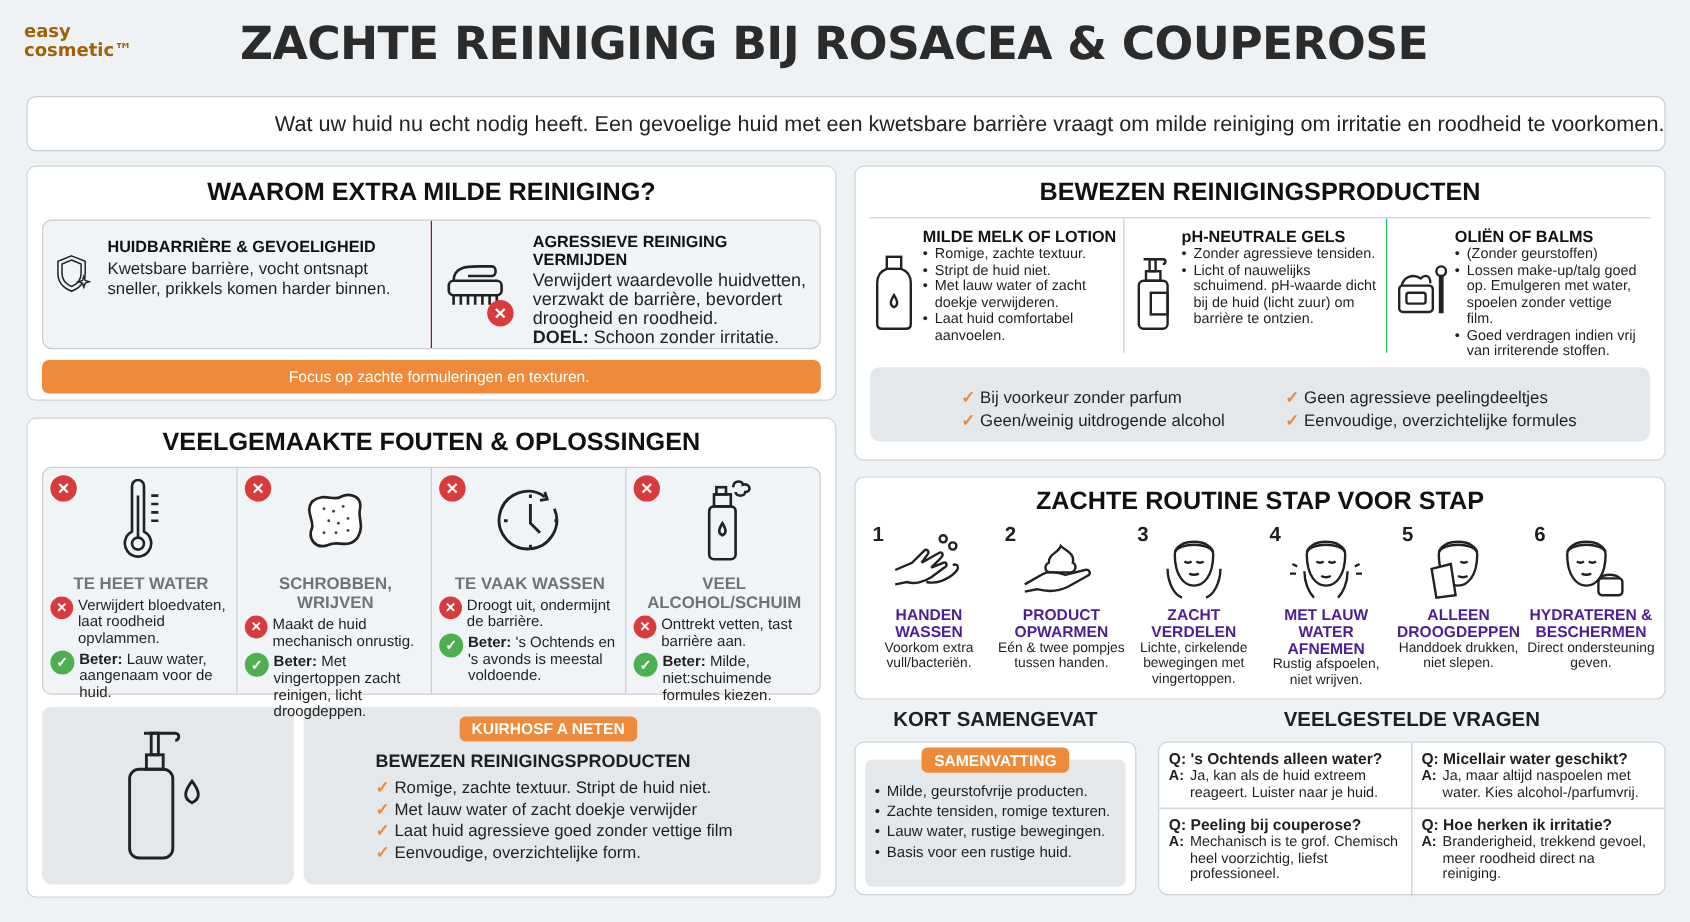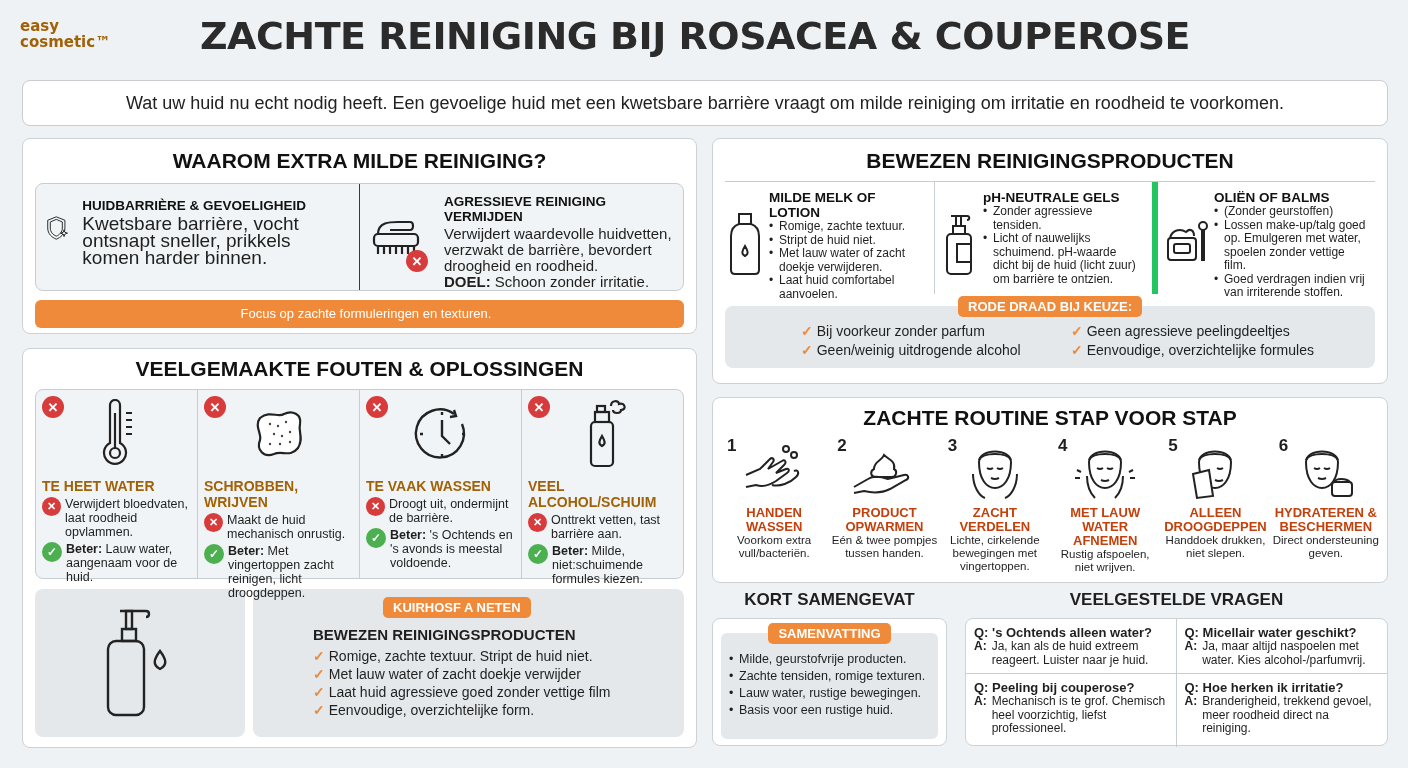--- a/index.html
+++ b/index.html
@@ -1,46 +1,46 @@
 <!DOCTYPE html>
 <html><head>
 <meta charset="utf-8">
 <style>
 *{box-sizing:border-box;margin:0;padding:0;}
 body{width:1408px;height:768px;background:#eef2f4;font-family:"Liberation Sans",sans-serif;color:#1f1f1f;position:relative;overflow:hidden;}
 .abs{position:absolute;}
 .logo{left:20px;top:18px;font-family:"DejaVu Sans",sans-serif;font-weight:bold;font-size:15px;line-height:16px;color:#a16207;}
 .title{left:200px;top:14px;font-family:"DejaVu Sans",sans-serif;font-weight:bold;font-size:38px;letter-spacing:-0.5px;color:#2b2b2b;}
-.intro{left:22px;top:80px;width:1366px;height:46px;background:#fff;border:1px solid #c9cdd1;border-radius:8px;display:flex;align-items:center;justify-content:center;font-size:18px;color:#222;}
+.intro{left:22px;top:80px;width:1366px;height:46px;background:#fff;border:1px solid #c9cdd1;border-radius:8px;display:flex;align-items:center;justify-content:flex-end;font-size:18px;color:#222;}
 .card{background:#fff;border:1px solid #cdd2d6;border-radius:8px;}
 .card-title{text-align:center;font-weight:bold;font-size:21px;color:#111;font-family:"Liberation Sans",sans-serif;}
 .inner{background:#f1f4f6;border:1px solid #c8cdd2;border-radius:8px;}
 .ico{display:block;}
 .row{display:flex;}
 .cell-title{font-weight:bold;font-size:13.5px;color:#111;}
 .orange-bar{background:#ef8a3a;color:#fff;border-radius:6px;text-align:center;font-size:13px;}
 .badge{background:#ef8a3a;color:#fff;border-radius:5px;font-weight:bold;font-size:13px;display:inline-block;padding:3px 10px;}
 .xdot{width:22px;height:22px;border-radius:50%;background:#d83b3b;color:#fff;display:inline-flex;align-items:center;justify-content:center;font-size:13px;font-weight:bold;flex-shrink:0;}
 .okdot{width:20px;height:20px;border-radius:50%;background:#4caf50;color:#fff;display:inline-flex;align-items:center;justify-content:center;font-size:12px;font-weight:bold;flex-shrink:0;}
 .xsm{width:19px;height:19px;font-size:11px;}
 .fault{flex:1;border-right:1px solid #c8cdd2;position:relative;padding:4px 4px 0 6px;}
 .fault:last-child{border-right:none;}
 .fault .fx{position:absolute;left:6px;top:6px;}
 .fault .icon-wrap{height:80px;display:flex;justify-content:center;align-items:center;}
-.fault h4{text-align:left;font-size:14px;font-weight:bold;margin:4px 0 3px;color:#a16207;}
+.fault h4{text-align:center;font-size:14px;font-weight:bold;margin:4px 0 3px;color:#737373;}
 .line{display:flex;gap:4px;align-items:flex-start;margin-bottom:3px;}
 .line span.t{font-size:12.5px;line-height:14px;}
 .chk{color:#ef8a3a;font-weight:bold;margin-right:4px;}
 ul.b{list-style:none;}
 ul.b li{font-size:12px;line-height:13.5px;padding-left:10px;position:relative;}
 ul.b li:before{content:"•";position:absolute;left:0;}
 .step{flex:1;text-align:center;position:relative;}
 .step .num{position:absolute;left:8px;top:0;font-weight:bold;font-size:17px;}
 .step .icon-wrap{height:70px;display:flex;justify-content:center;align-items:center;}
-.step h5{font-size:13px;font-weight:bold;line-height:14px;color:#c2410c;}
+.step h5{font-size:13px;font-weight:bold;line-height:14px;color:#4c1d95;}
 .step p{font-size:11.5px;line-height:13px;}
 .faq{padding:6px 8px;}
 .faq .q{font-weight:bold;font-size:13px;}
 .faq .a{font-size:12px;line-height:13.5px;display:flex;}
 .faq .a b{margin-right:5px;}
 </style>
 </head>
 <body>
 
 <div class="abs logo">
@@ -56,21 +56,21 @@
   <div class="card-title" style="margin-top:10px;">WAAROM EXTRA MILDE REINIGING?</div>
   <div class="inner row" style="margin:10px 12px 0;height:108px;">
     <div class="row" style="flex:1;border-right:1px solid #7f1d1d;padding:14px 10px;align-items:flex-start;gap:14px;">
       <svg class="ico" width="52" height="60" viewBox="0 0 52 60" fill="none" stroke="#222" stroke-width="2.2">
           <path d="M24 4 L44 12 V30 C44 44 34 52 24 56 C14 52 4 44 4 30 V12 Z"></path>
           <path d="M24 10 L38 16 V30 C38 40 31 46 24 49 C17 46 10 40 10 30 V16 Z"></path>
           <path d="M42 34 L44 40 L50 42 L44 44 L42 50 L40 44 L34 42 L40 40 Z" fill="#fff"></path>
         </svg>
       <div>
         <div class="cell-title">HUIDBARRIÈRE &amp; GEVOELIGHEID</div>
-        <div style="font-size:19px;line-height:17px;margin-top:2px;">Kwetsbare barrière, vocht ontsnapt sneller, prikkels komen harder binnen.</div>
+        <div style="font-size:14px;line-height:17px;margin-top:2px;">Kwetsbare barrière, vocht ontsnapt sneller, prikkels komen harder binnen.</div>
       </div>
     </div>
     <div class="row" style="flex:1;padding:10px 10px;align-items:flex-start;gap:12px;">
       <div style="position:relative;width:62px;height:60px;margin-top:18px;">
         <svg width="62" height="50" viewBox="0 0 62 50" fill="none" stroke="#222" stroke-width="2.2">
             <path d="M8 22 C8 10 20 10 28 10 H40 C44 10 44 18 40 18 H20"></path>
             <rect x="4" y="22" width="44" height="12" rx="4"></rect>
             <path d="M8 34 V42 M14 34 V42 M20 34 V42 M26 34 V42 M32 34 V42 M38 34 V42 M44 34 V42"></path>
           </svg>
         <span class="xdot" style="position:absolute;right:4px;bottom:0;">✕</span>
@@ -212,21 +212,21 @@
       <div>
         <div class="cell-title">MILDE MELK OF LOTION</div>
         <ul class="b">
           <li>Romige, zachte textuur.</li>
           <li>Stript de huid niet.</li>
           <li>Met lauw water of zacht doekje verwijderen.</li>
           <li>Laat huid comfortabel aanvoelen.</li>
         </ul>
       </div>
     </div>
-    <div class="row" style="flex:1;border-right:6px solid #22c55e;padding:8px 8px;gap:8px;">
+    <div class="row" style="flex:1;border-right:1px solid #22c55e;padding:8px 8px;gap:8px;">
       <svg style="margin-top:22px;flex-shrink:0;" width="32" height="64" viewBox="0 0 32 64" fill="none" stroke="#222" stroke-width="2">
           <path d="M8 4 H24 C27 4 27 8 24 8"></path>
           <rect x="13" y="4" width="5" height="10"></rect>
           <rect x="10" y="14" width="12" height="8"></rect>
           <rect x="4" y="22" width="24" height="40" rx="4"></rect>
           <rect x="14" y="32" width="14" height="18"></rect>
         </svg>
       <div>
         <div class="cell-title">pH-NEUTRALE GELS</div>
         <ul class="b">
@@ -247,21 +247,20 @@
         <div class="cell-title">OLIËN OF BALMS</div>
         <ul class="b">
           <li>(Zonder geurstoffen)</li>
           <li>Lossen make-up/talg goed op. Emulgeren met water, spoelen zonder vettige film.</li>
           <li>Goed verdragen indien vrij van irriterende stoffen.</li>
         </ul>
       </div>
     </div>
   </div>
   <div style="position:relative;margin:12px 12px 0;height:62px;background:#e4e8eb;border-radius:8px;">
-    <div style="position:absolute;top:-10px;left:0;right:0;text-align:center;"><span class="badge">RODE DRAAD BIJ KEUZE:</span></div>
     <div style="display:grid;grid-template-columns:270px 260px;padding:16px 0 0 76px;font-size:14px;line-height:19px;">
       <div><span class="chk">✓</span><span>Bij voorkeur zonder parfum</span></div>
       <div><span class="chk">✓</span><span>Geen agressieve peelingdeeltjes</span></div>
       <div><span class="chk">✓</span><span>Geen/weinig uitdrogende alcohol</span></div>
       <div><span class="chk">✓</span><span>Eenvoudige, overzichtelijke formules</span></div>
     </div>
   </div>
 </div>
 
 <div class="abs card" style="left:712px;top:397px;width:676px;height:186px;">

